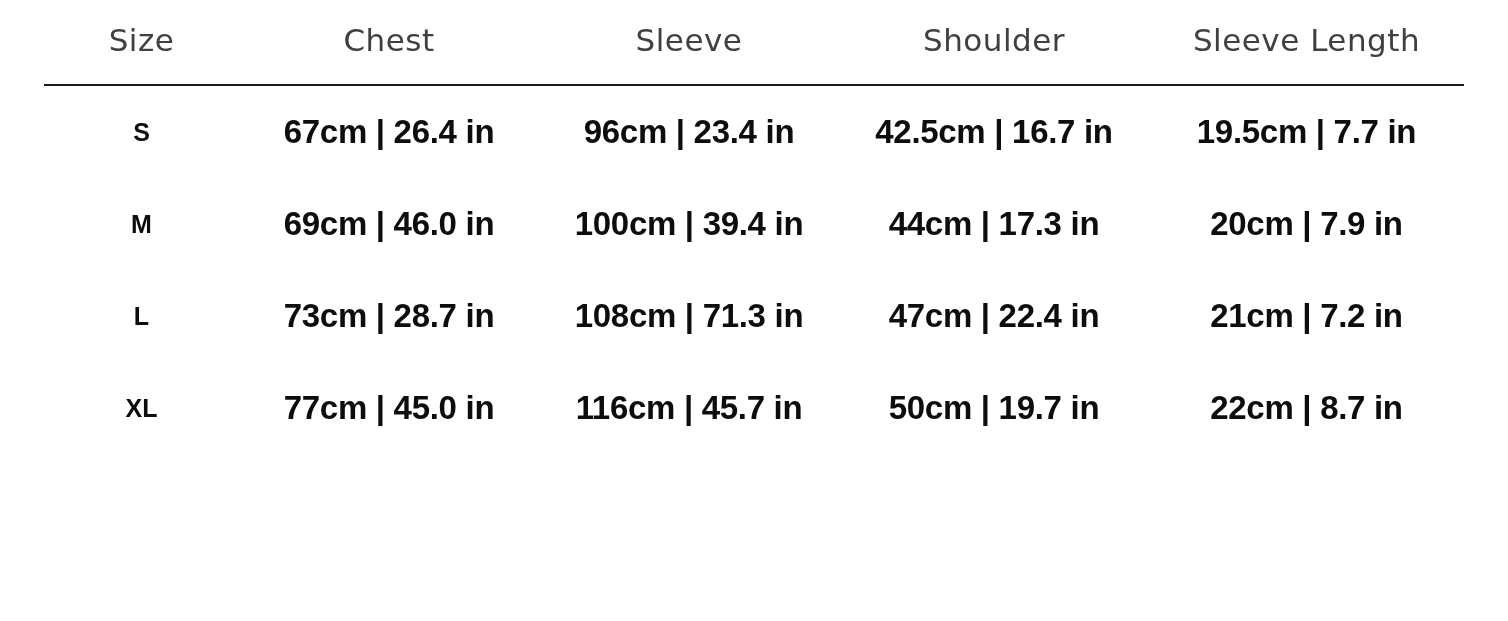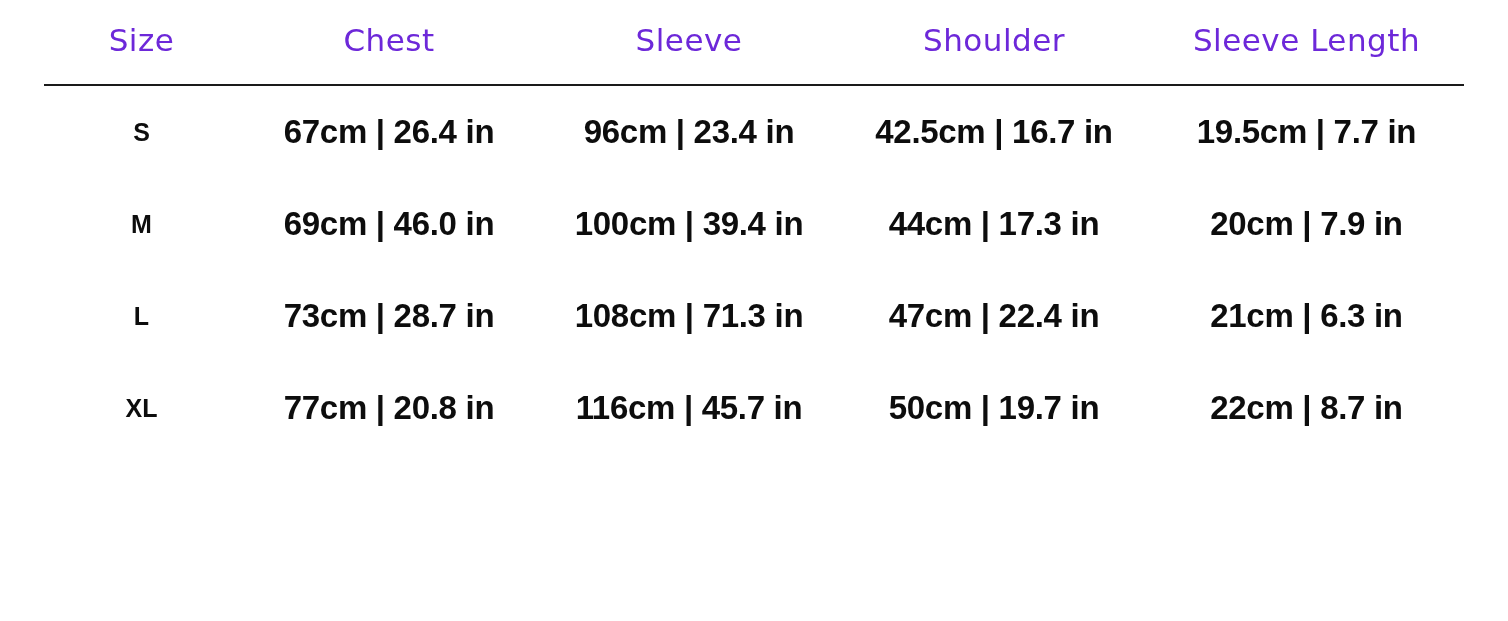--- a/index.html
+++ b/index.html
@@ -23,21 +23,21 @@
   }
   table.chart-table {
     width: 1420px;
     margin: 0 auto;
     border-collapse: collapse;
     table-layout: fixed;
   }
   table.chart-table thead th {
     font-weight: 400;
     font-size: 31px;
-    color: #6d28d9;
+    color: #404040;
     padding: 22px 0 26px 0;
     text-align: center;
     letter-spacing: 0.5px;
     font-family: "DejaVu Sans", sans-serif;
   }
   table.chart-table thead tr {
     border-bottom: 2px solid #1a1a1a;
   }
   table.chart-table tbody td {
     text-align: center;
@@ -93,24 +93,24 @@
         <td>69cm | 46.0 in</td>
         <td>100cm | 39.4 in</td>
         <td>44cm | 17.3 in</td>
         <td>20cm | 7.9 in</td>
       </tr>
       <tr>
         <td class="size-cell">L</td>
         <td>73cm | 28.7 in</td>
         <td>108cm | 71.3 in</td>
         <td>47cm | 22.4 in</td>
-        <td>21cm | 6.3 in</td>
+        <td>21cm | 7.2 in</td>
       </tr>
       <tr>
         <td class="size-cell">XL</td>
-        <td>77cm | 20.8 in</td>
+        <td>77cm | 45.0 in</td>
         <td>116cm | 45.7 in</td>
         <td>50cm | 19.7 in</td>
         <td>22cm | 8.7 in</td>
       </tr>
     </tbody>
   </table>
 </div>
 
 </body></html>

